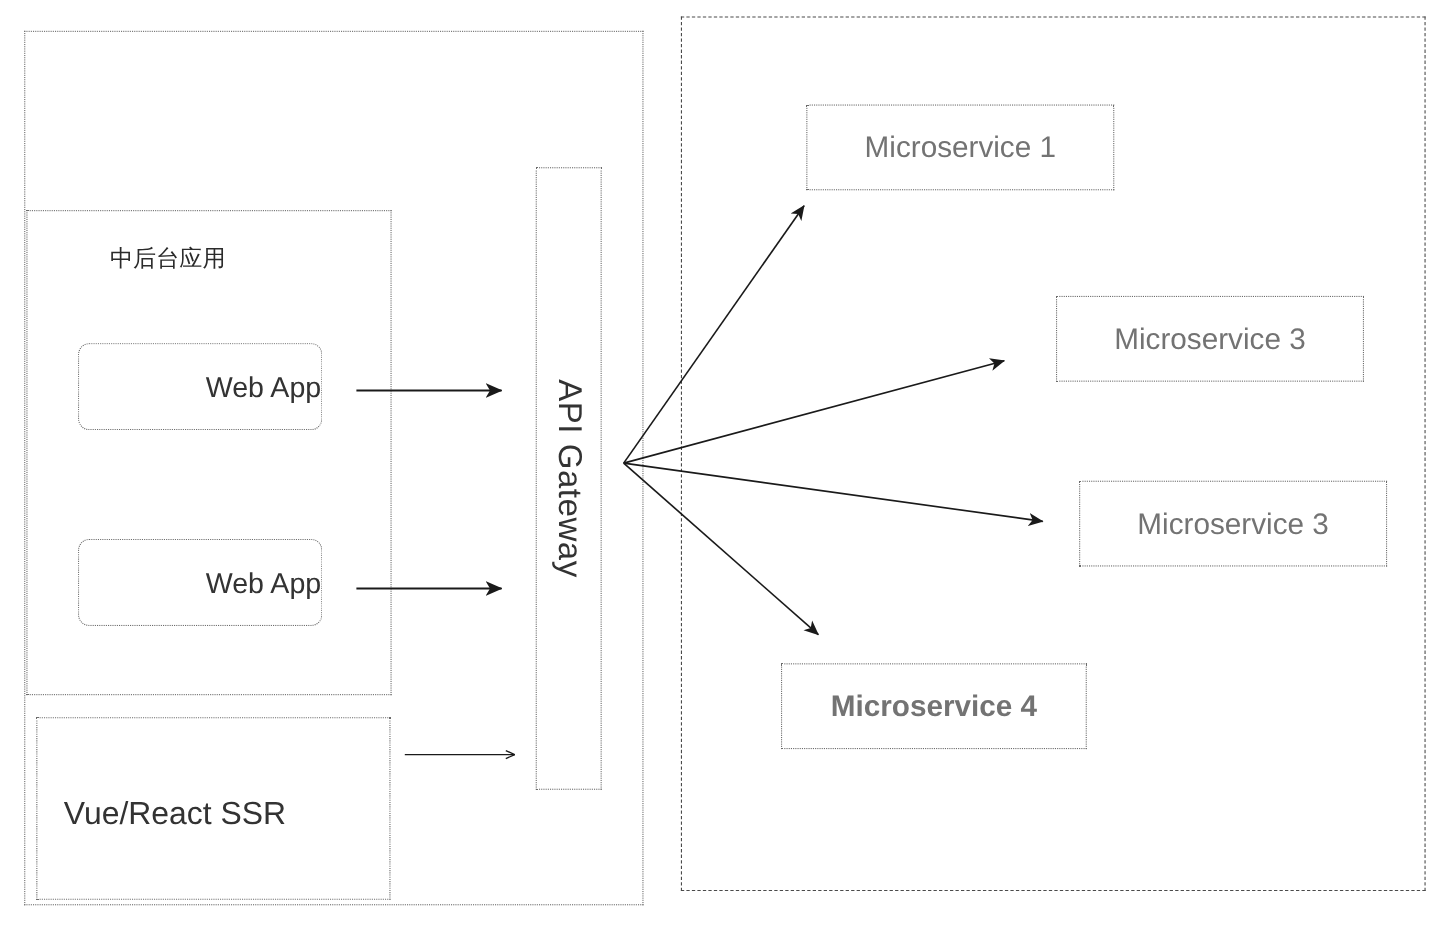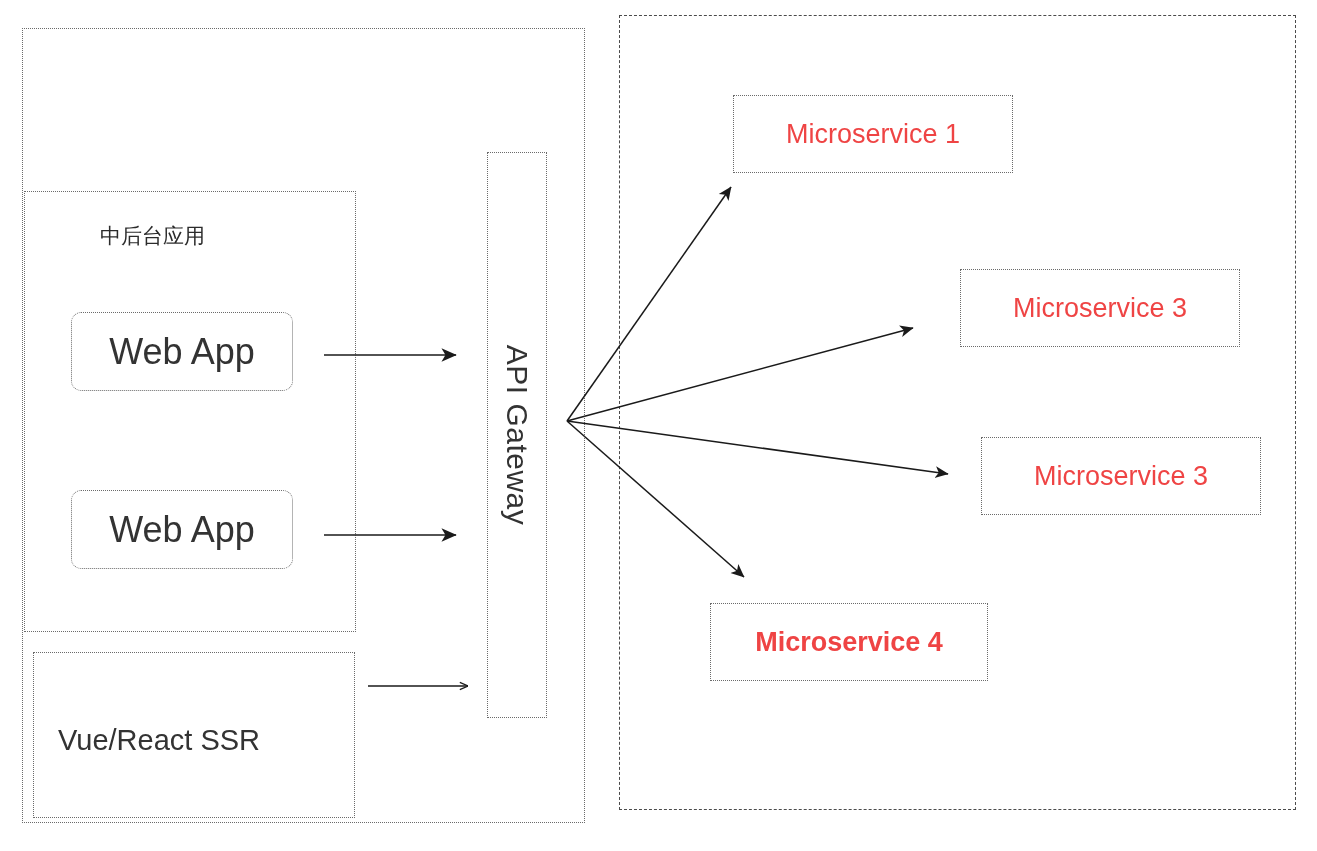--- a/index.html
+++ b/index.html
@@ -75,22 +75,22 @@
     height: 79px;
   }
   #webapp-box-1 { left: 71px; top: 312px; }
   #webapp-box-2 { left: 71px; top: 490px; }
   .webapp-label {
     position: absolute;
     left: 0;
     right: 0;
     top: 50%;
     transform: translateY(-50%);
-    text-align: center;
-    font-size: 36px;
+    text-align: right;
+    font-size: 26px;
     color: #333333;
     line-height: 34px;
   }
 
   
   #ssr-box {
     left: 33px;
     top: 652px;
     width: 322px;
     height: 166px;
@@ -144,21 +144,21 @@
   #ms-box-3 { left: 981px; top: 437px; width: 280px; }
   #ms-box-4 { left: 710px; top: 603px; width: 278px; font-weight: bold; }
   .ms-label {
     position: absolute;
     left: 0;
     right: 0;
     top: 50%;
     transform: translateY(-50%);
     text-align: center;
     font-size: 27px;
-    color: #ef4444;
+    color: #737373;
     line-height: 34px;
     white-space: nowrap;
   }
 
   
   #connectors {
     position: absolute;
     left: 0;
     top: 0;
     width: 1317px;

